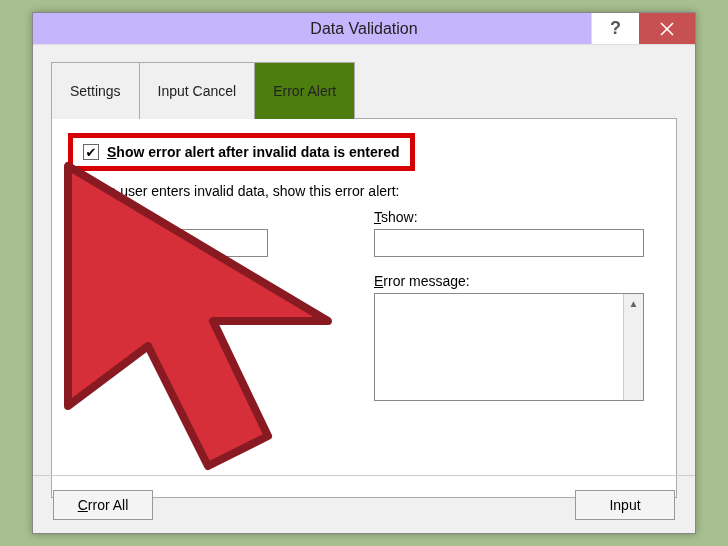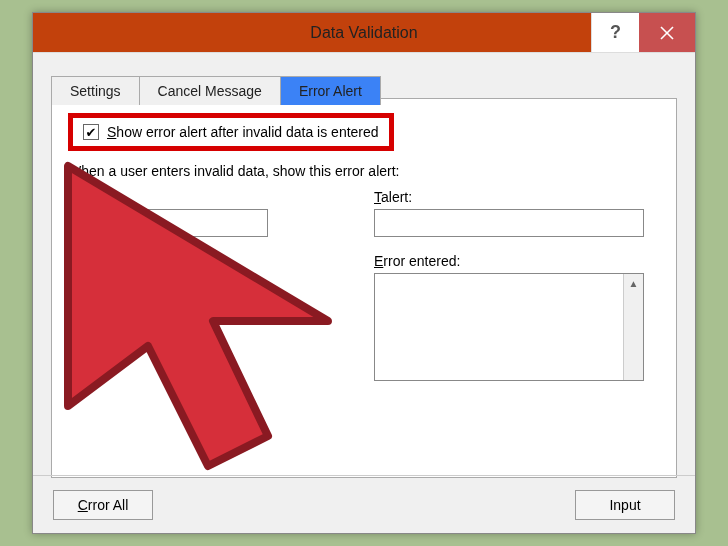--- a/index.html
+++ b/index.html
@@ -20,22 +20,22 @@
       position: absolute;
       left: 32px;
       top: 12px;
       width: 664px;
       height: 522px;
       background: #f0f0f0;
       border: 1px solid #888;
       box-shadow: 0 0 8px rgba(0,0,0,0.3);
     }
     .titlebar {
-      height: 40px;
-      background: #c2410c;
+      height: 32px;
+      background: #c4b5fd;
       border-bottom: 1px solid #ddd;
       display: flex;
       align-items: center;
       position: relative;
     }
     .title-text {
       position: absolute;
       left: 50%;
       transform: translateX(-50%);
       font-size: 16px;
@@ -75,32 +75,32 @@
       padding: 16px 18px;
       height: calc(100% - 36px - 58px);
       position: relative;
     }
     .tabs {
       display: flex;
       position: relative;
       z-index: 2;
     }
     .tab {
-      padding: 6px 18px;
+      padding: 20px 18px;
       background: #f0f0f0;
       border: 1px solid #aaa;
       border-bottom: none;
       margin-right: -1px;
       color: #222;
       cursor: pointer;
       position: relative;
-      top: 7px;
+      top: 1px;
     }
     .tab.active {
-      background: #3b82f6;
+      background: #4d7c0f;
       z-index: 3;
     }
     .tab-panel {
       background: #fff;
       border: 1px solid #aaa;
       padding: 14px 16px;
       height: 380px;
       position: relative;
     }
     .highlight-box {
@@ -117,20 +117,21 @@
       background: #fff;
       display: inline-flex;
       align-items: center;
       justify-content: center;
       margin-right: 8px;
       font-size: 13px;
       line-height: 1;
     }
     .chk-label {
       color: #000;
+      font-weight: bold;
     }
     .chk-label .u {
       text-decoration: underline;
     }
     .instruct {
       color: #000;
       margin-bottom: 10px;
     }
     .form-row {
       display: flex;
@@ -249,45 +250,45 @@
           <line x1="1" y1="1" x2="13" y2="13" stroke="#fff" stroke-width="1.6"></line>
           <line x1="13" y1="1" x2="1" y2="13" stroke="#fff" stroke-width="1.6"></line>
         </svg>
       </div>
     </div>
   </div>
 
   <div class="dialog-body">
     <div class="tabs">
       <div class="tab">Settings</div>
-      <div class="tab">Cancel Message</div>
+      <div class="tab">Input Cancel</div>
       <div class="tab active">Error Alert</div>
     </div>
 
     <div class="tab-panel">
 
       <div class="highlight-box">
         <span class="chk">✔</span>
         <span class="chk-label"><span class="u">S</span><span>how error alert after invalid data is entered</span></span>
       </div>
 
       <div class="instruct">When a user enters invalid data, show this error alert:</div>
 
       <div class="form-row">
         <div class="col-style">
           <span class="lbl">Style:</span>
           <div class="select-box">
             <span>Stop</span>
           </div>
         </div>
         <div class="col-title">
-          <span class="lbl"><span class="u">T</span><span>alert:</span></span>
+          <span class="lbl"><span class="u">T</span><span>show:</span></span>
           <div class="txt-input"></div>
 
-          <span class="lbl msg-label"><span class="u">E</span><span>rror entered:</span></span>
+          <span class="lbl msg-label"><span class="u">E</span><span>rror message:</span></span>
           <div class="textarea-wrap">
             <div class="textarea-inner"></div>
             <div class="scrollbar">
               <span class="scroll-arrow-up">▲</span>
             </div>
           </div>
         </div>
       </div>
 
     </div>

